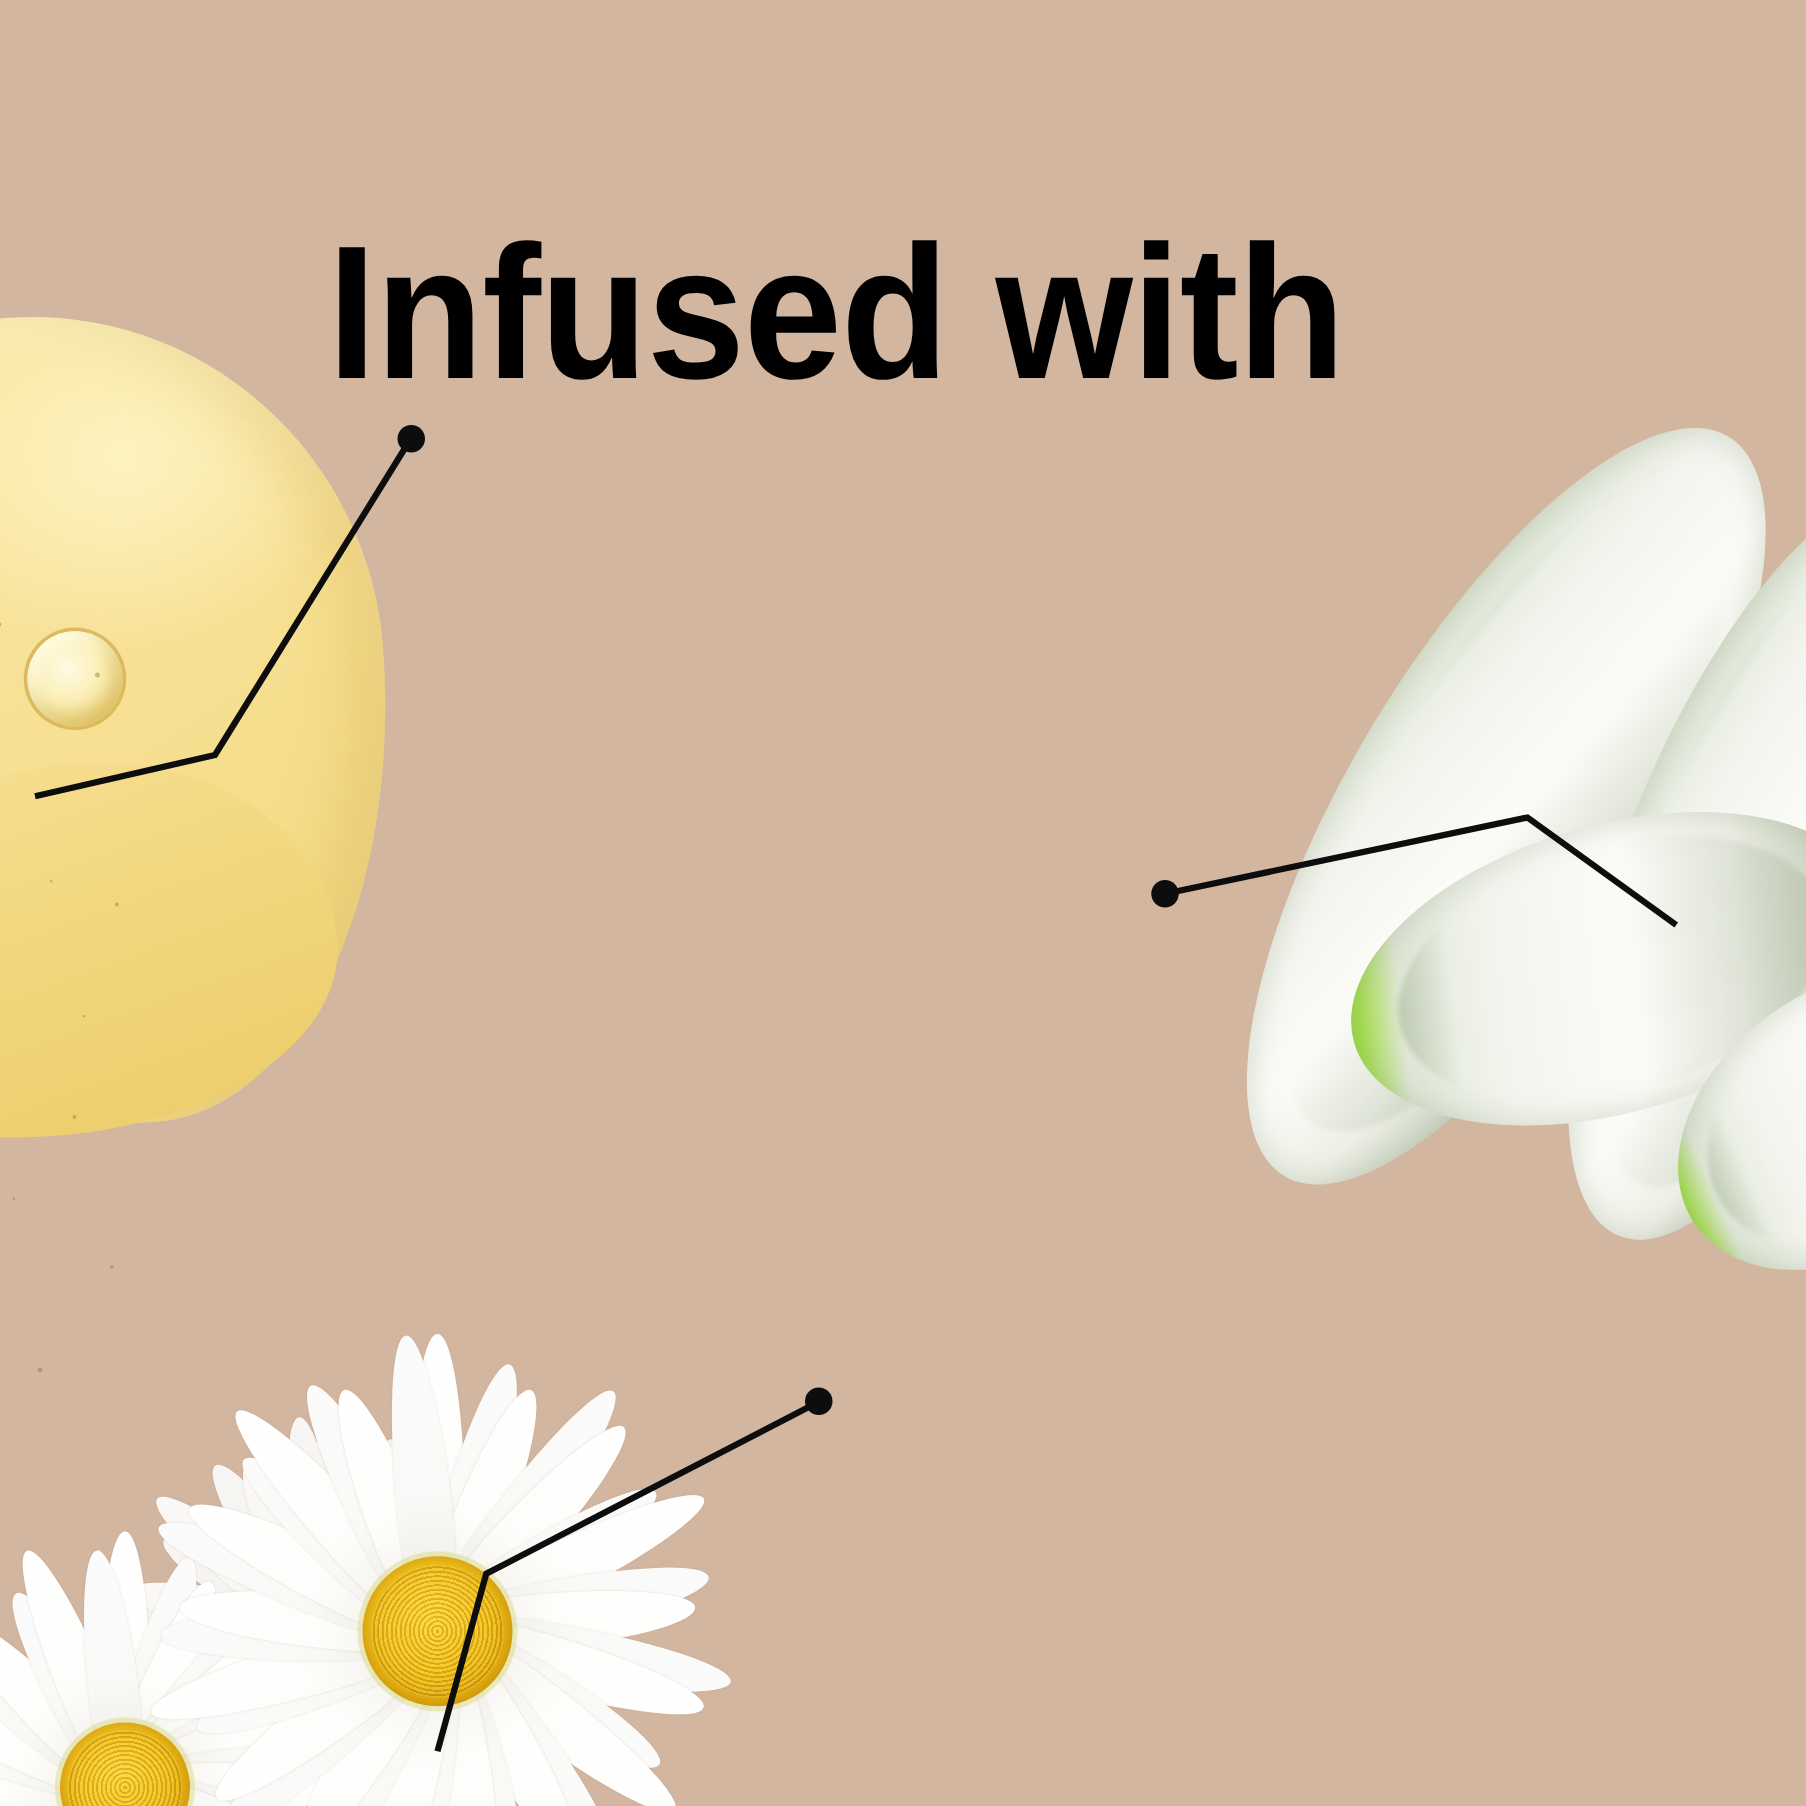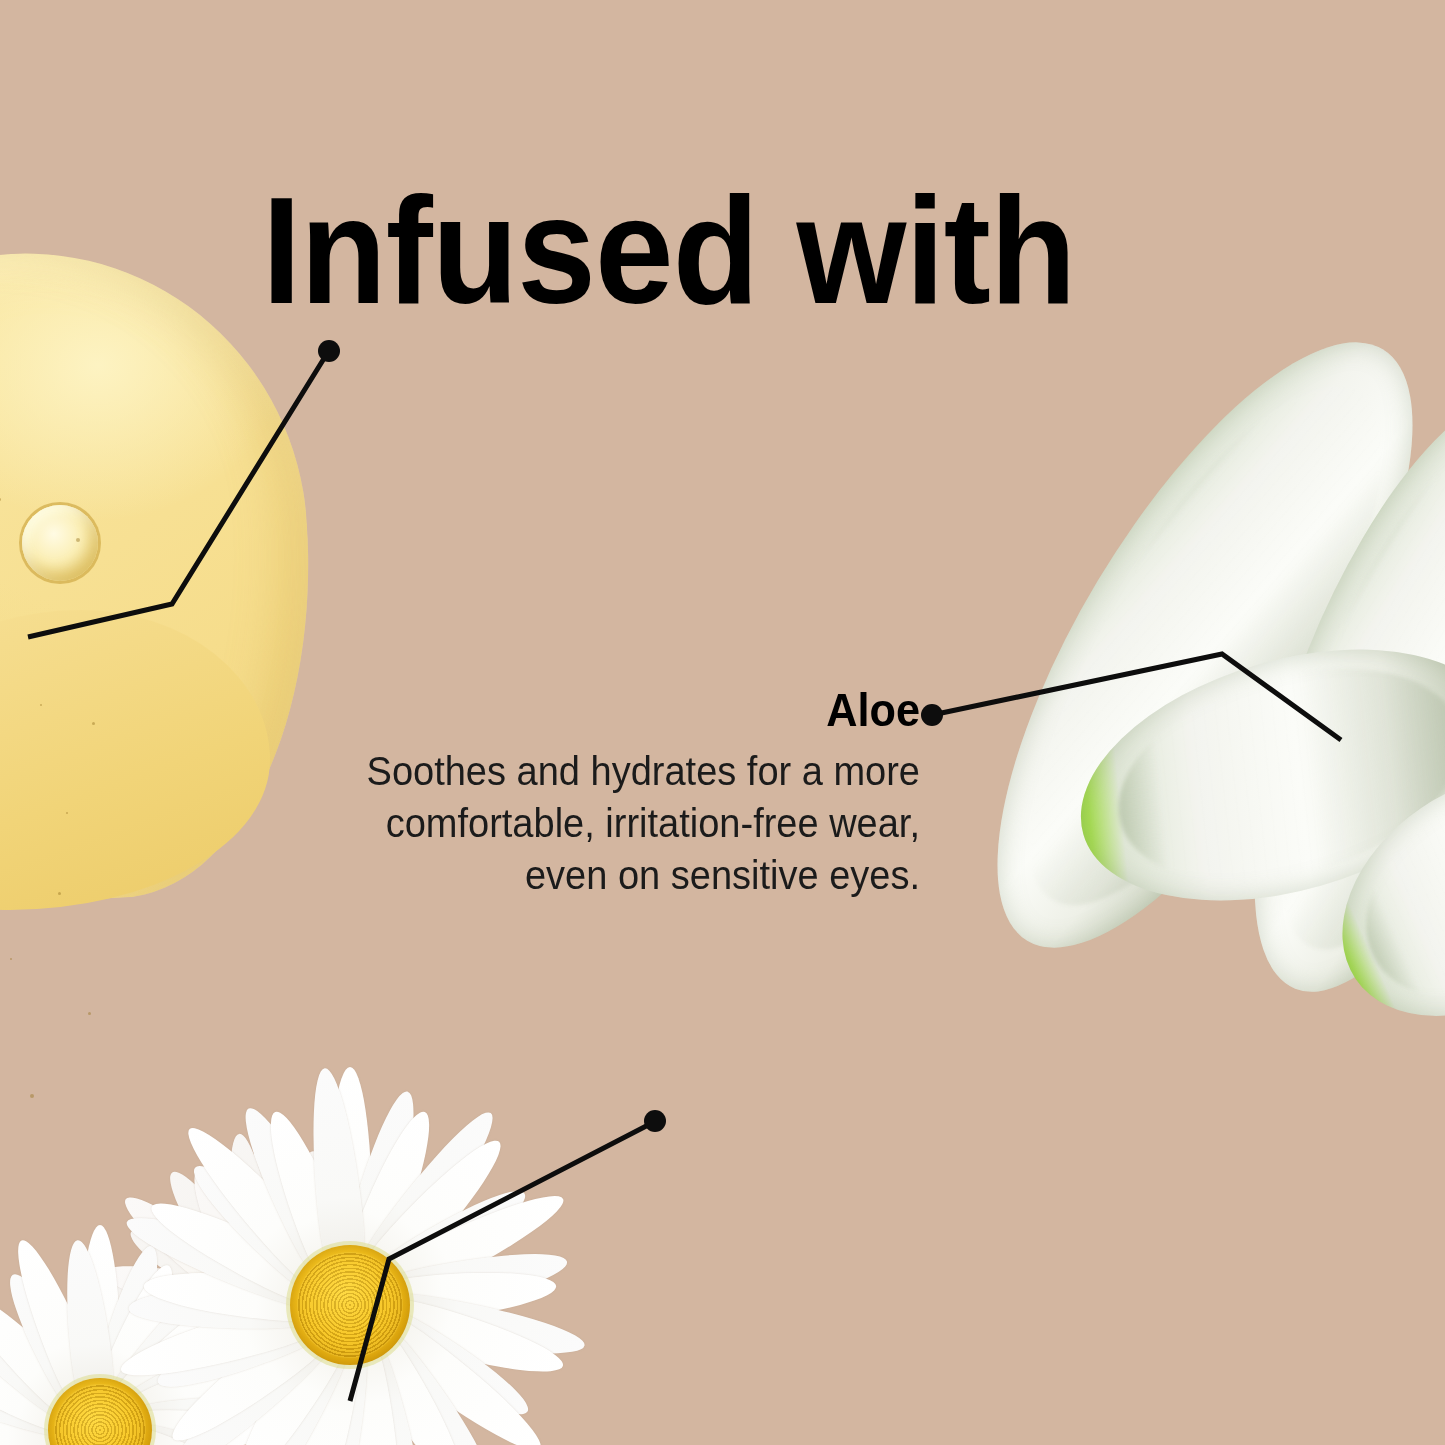--- a/index.html
+++ b/index.html
@@ -270,19 +270,15 @@
     <polyline points="932,715 1222,654 1341,740" fill="none" stroke="#0d0d0d" stroke-width="5"></polyline>
     <circle cx="932" cy="715" r="11" fill="#0d0d0d"></circle>
 
     <polyline points="654,1122 389,1259 350,1401" fill="none" stroke="#0d0d0d" stroke-width="5"></polyline>
     <circle cx="655" cy="1121" r="11" fill="#0d0d0d"></circle>
   </svg>
 
   <h1 id="headline">Infused with</h1>
 
 
-  <div class="block" id="block-aloe">
-    <div class="name">Aloe</div>
-    <div class="desc">Soothes and hydrates for a more comfortable, irritation-free wear, even on sensitive eyes.</div>
-  </div>
 
 
 </div>
 
 </body></html>

